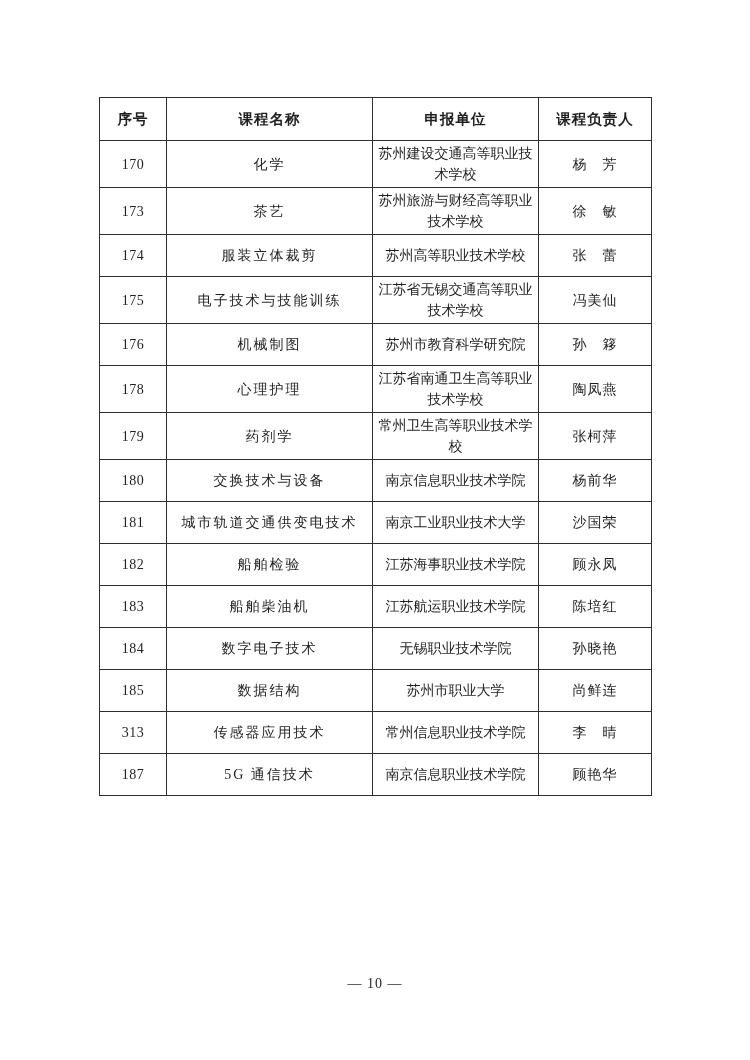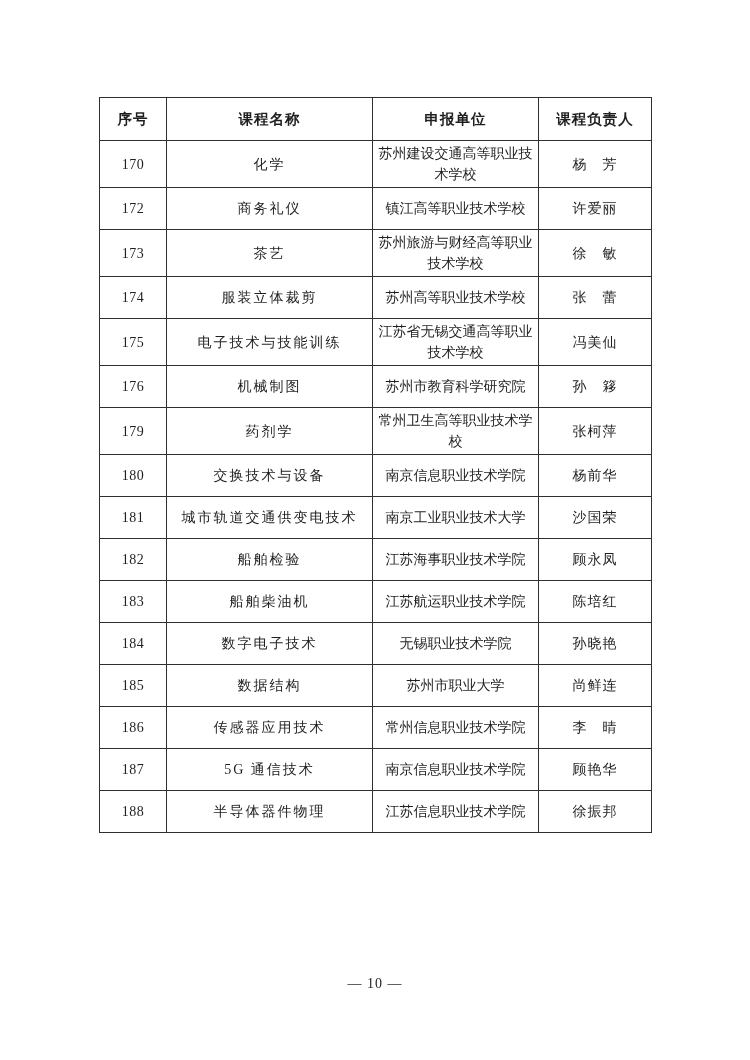--- a/index.html
+++ b/index.html
@@ -92,26 +92,20 @@
         </tr>
     </thead>
     <tbody id="table-body">
         <tr>
     <td>170</td>
     <td>化学</td>
     <td>苏州建设交通高等职业技术学校</td>
     <td>杨　芳</td>
   </tr>
         <tr>
-    <td>172</td>
-    <td>商务礼仪</td>
-    <td>镇江高等职业技术学校</td>
-    <td>许爱丽</td>
-  </tr>
-        <tr>
     <td>173</td>
     <td>茶艺</td>
     <td>苏州旅游与财经高等职业技术学校</td>
     <td>徐　敏</td>
   </tr>
         <tr>
     <td>174</td>
     <td>服装立体裁剪</td>
     <td>苏州高等职业技术学校</td>
     <td>张　蕾</td>
@@ -120,20 +114,26 @@
     <td>175</td>
     <td>电子技术与技能训练</td>
     <td>江苏省无锡交通高等职业技术学校</td>
     <td>冯美仙</td>
   </tr>
         <tr>
     <td>176</td>
     <td>机械制图</td>
     <td>苏州市教育科学研究院</td>
     <td>孙　簃</td>
+  </tr>
+        <tr>
+    <td>178</td>
+    <td>心理护理</td>
+    <td>江苏省南通卫生高等职业技术学校</td>
+    <td>陶凤燕</td>
   </tr>
         <tr>
     <td>179</td>
     <td>药剂学</td>
     <td>常州卫生高等职业技术学校</td>
     <td>张柯萍</td>
   </tr>
         <tr>
     <td>180</td>
     <td>交换技术与设备</td>
@@ -164,36 +164,30 @@
     <td>无锡职业技术学院</td>
     <td>孙晓艳</td>
   </tr>
         <tr>
     <td>185</td>
     <td>数据结构</td>
     <td>苏州市职业大学</td>
     <td>尚鲜连</td>
   </tr>
         <tr>
-    <td>186</td>
+    <td>313</td>
     <td>传感器应用技术</td>
     <td>常州信息职业技术学院</td>
     <td>李　晴</td>
   </tr>
         <tr>
     <td>187</td>
     <td>5G 通信技术</td>
     <td>南京信息职业技术学院</td>
     <td>顾艳华</td>
-  </tr>
-        <tr>
-    <td>188</td>
-    <td>半导体器件物理</td>
-    <td>江苏信息职业技术学院</td>
-    <td>徐振邦</td>
   </tr>
       </tbody>
   </table>
 
   <div class="page-footer">
     <span>— 10 —</span>
   </div>
 
 </div>
 

